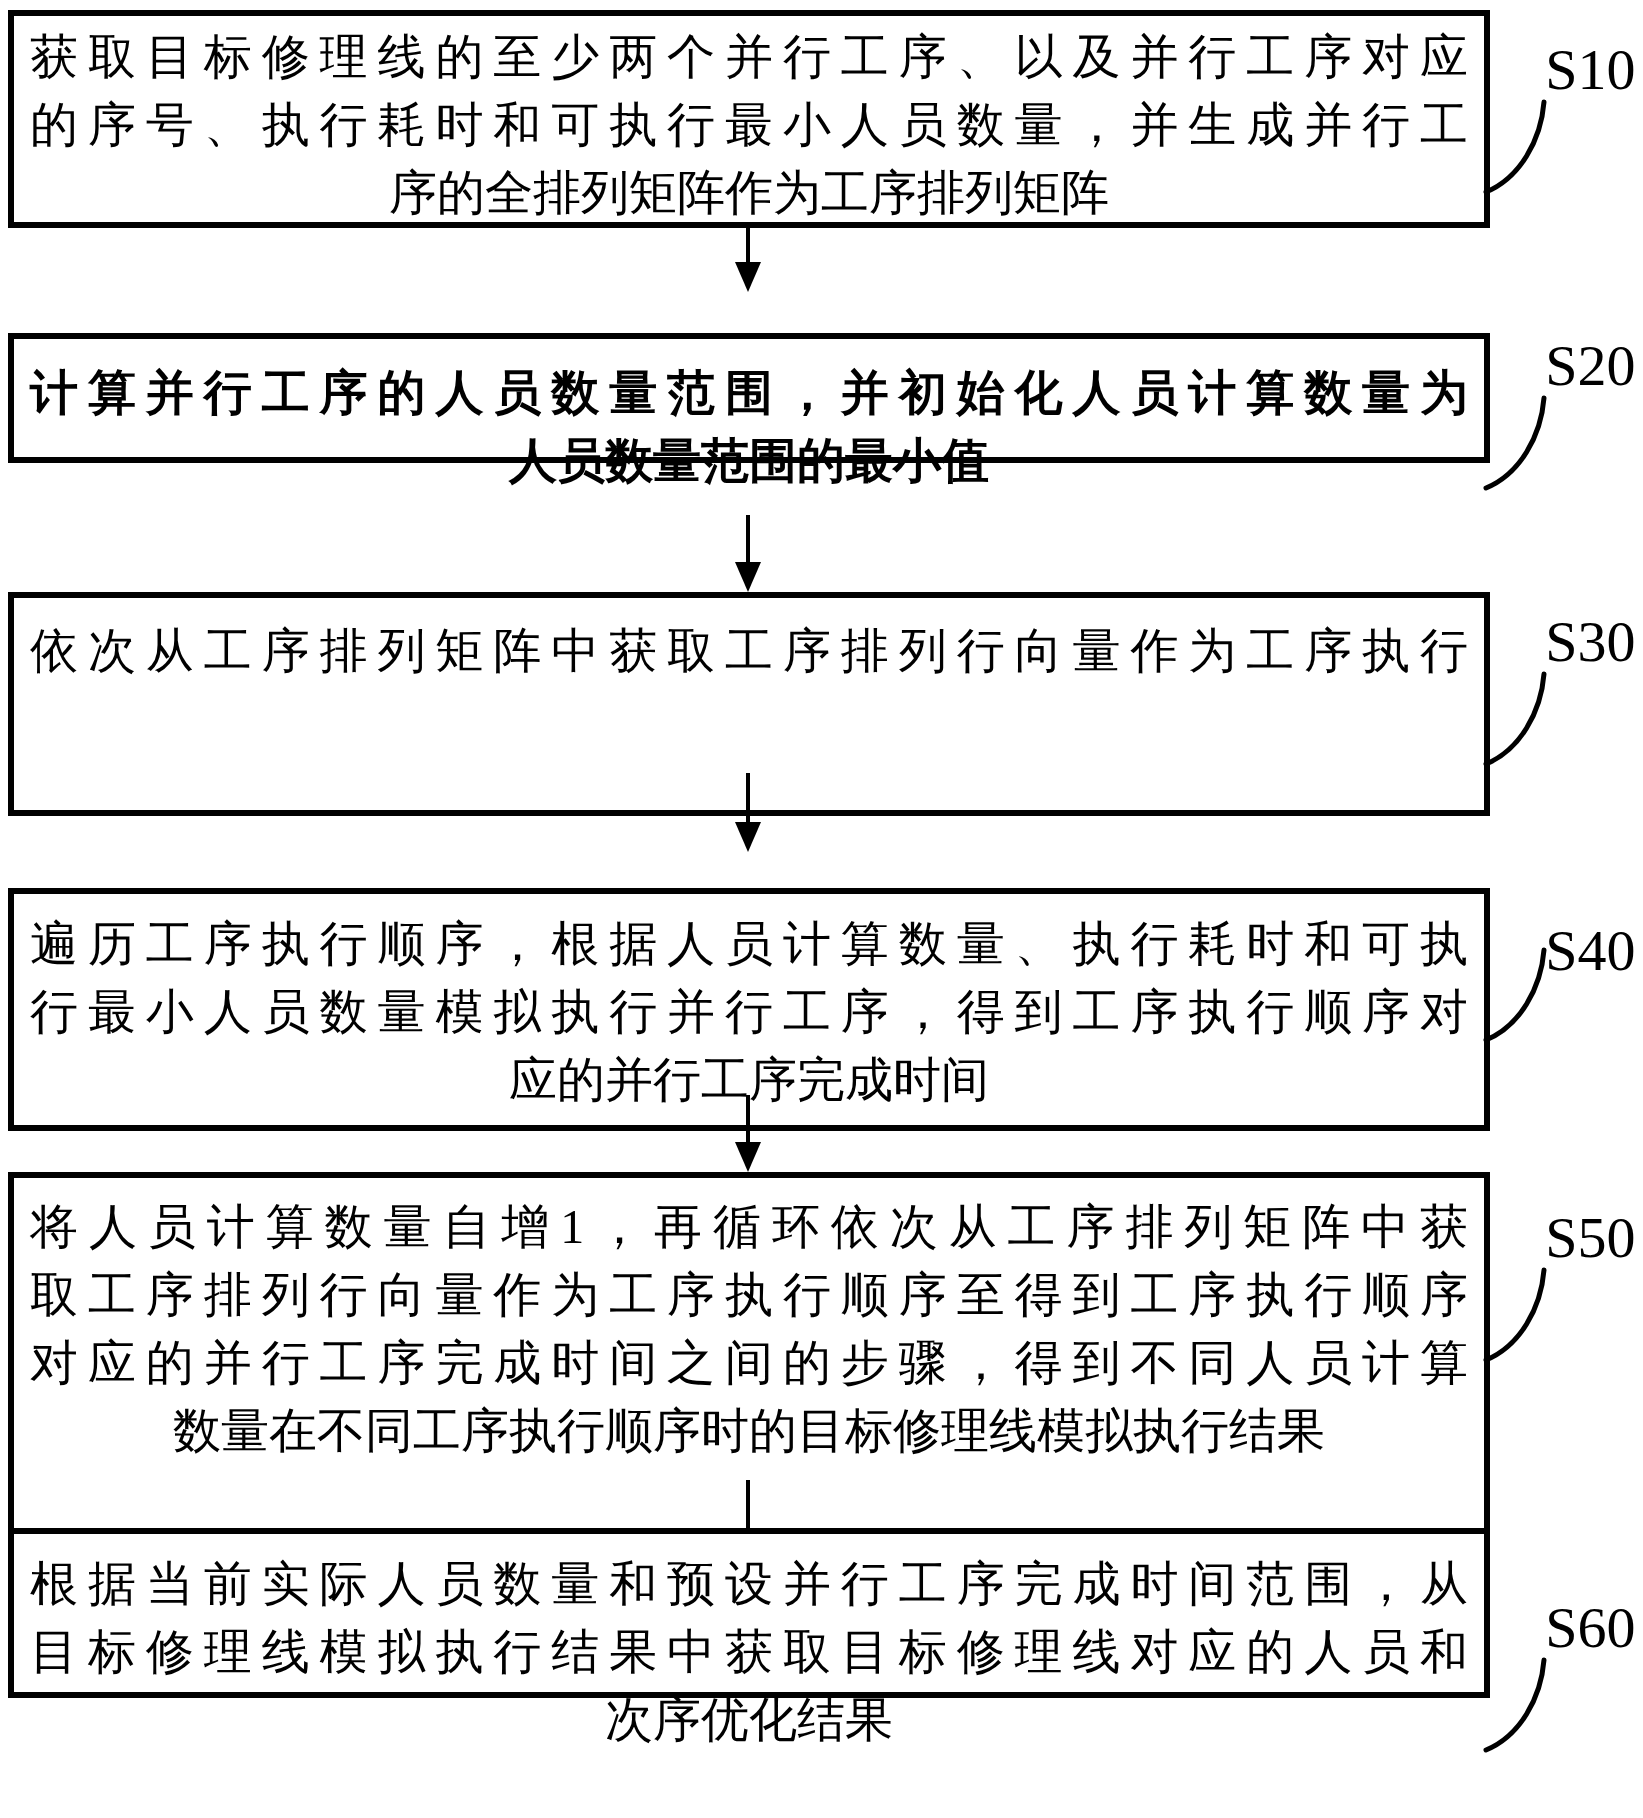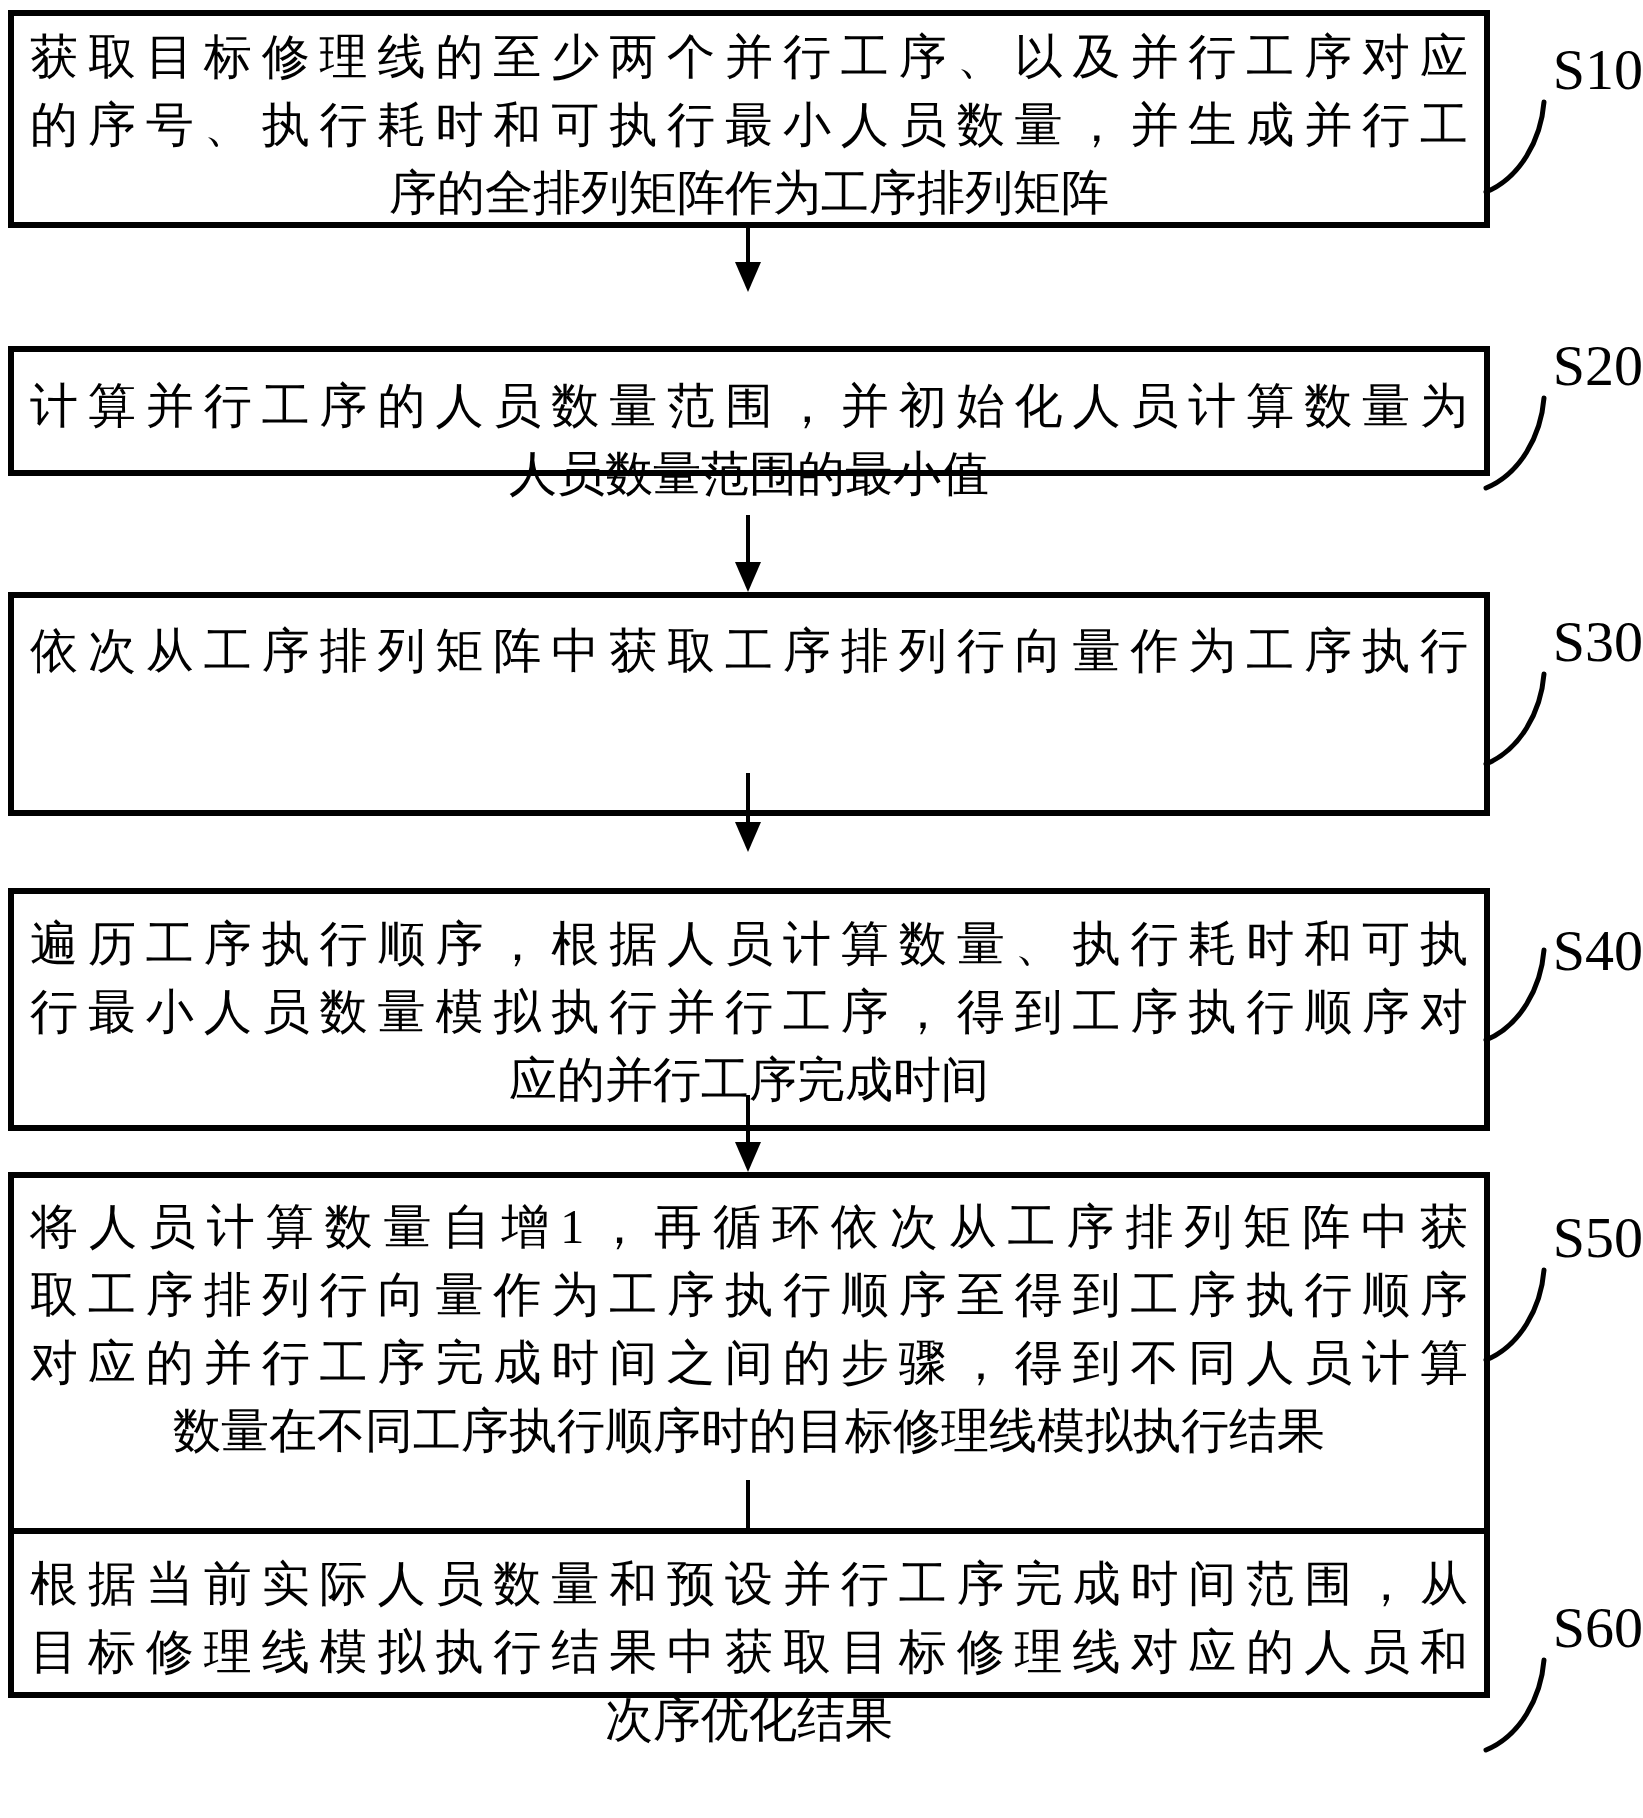--- a/index.html
+++ b/index.html
@@ -22,21 +22,21 @@
     width: 1482px;
     box-sizing: border-box;
     border: 6px solid #000000;
     background: #ffffff;
     padding: 16px 16px;
     font-size: 48px;
     line-height: 68px;
     letter-spacing: 0;
   }
   .b1 { top: 10px;   height: 218px; padding-top: 7px;  }
-  .b2 { top: 346px;  height: 130px; padding-top: 20px; }
+  .b2 { top: 333px;  height: 130px; padding-top: 20px; font-weight: bold; }
   .b3 { top: 592px;  height: 224px; padding-top: 19px; }
   .b4 { top: 888px;  height: 243px; padding-top: 16px; }
   .b5 { top: 1172px; height: 368px; padding-top: 15px; }
   .b6 { top: 1528px; height: 170px; padding-top: 16px; }
   .ln {
     width: 100%;
     white-space: nowrap;
   }
   .just {
     text-align: justify;
@@ -46,21 +46,21 @@
   .cen {
     text-align: center;
     text-align-last: center;
   }
   .slabel {
     position: absolute;
     left: 1538px;
     width: 105px;
     font-size: 58px;
     line-height: 60px;
-    text-align: right;
+    text-align: center;
     color: #000000;
   }
   .l1 { top: 40px;   }
   .l2 { top: 336px;  }
   .l3 { top: 612px;  }
   .l4 { top: 921px;  }
   .l5 { top: 1208px; }
   .l6 { top: 1598px; }
   .curve {
     position: absolute;

